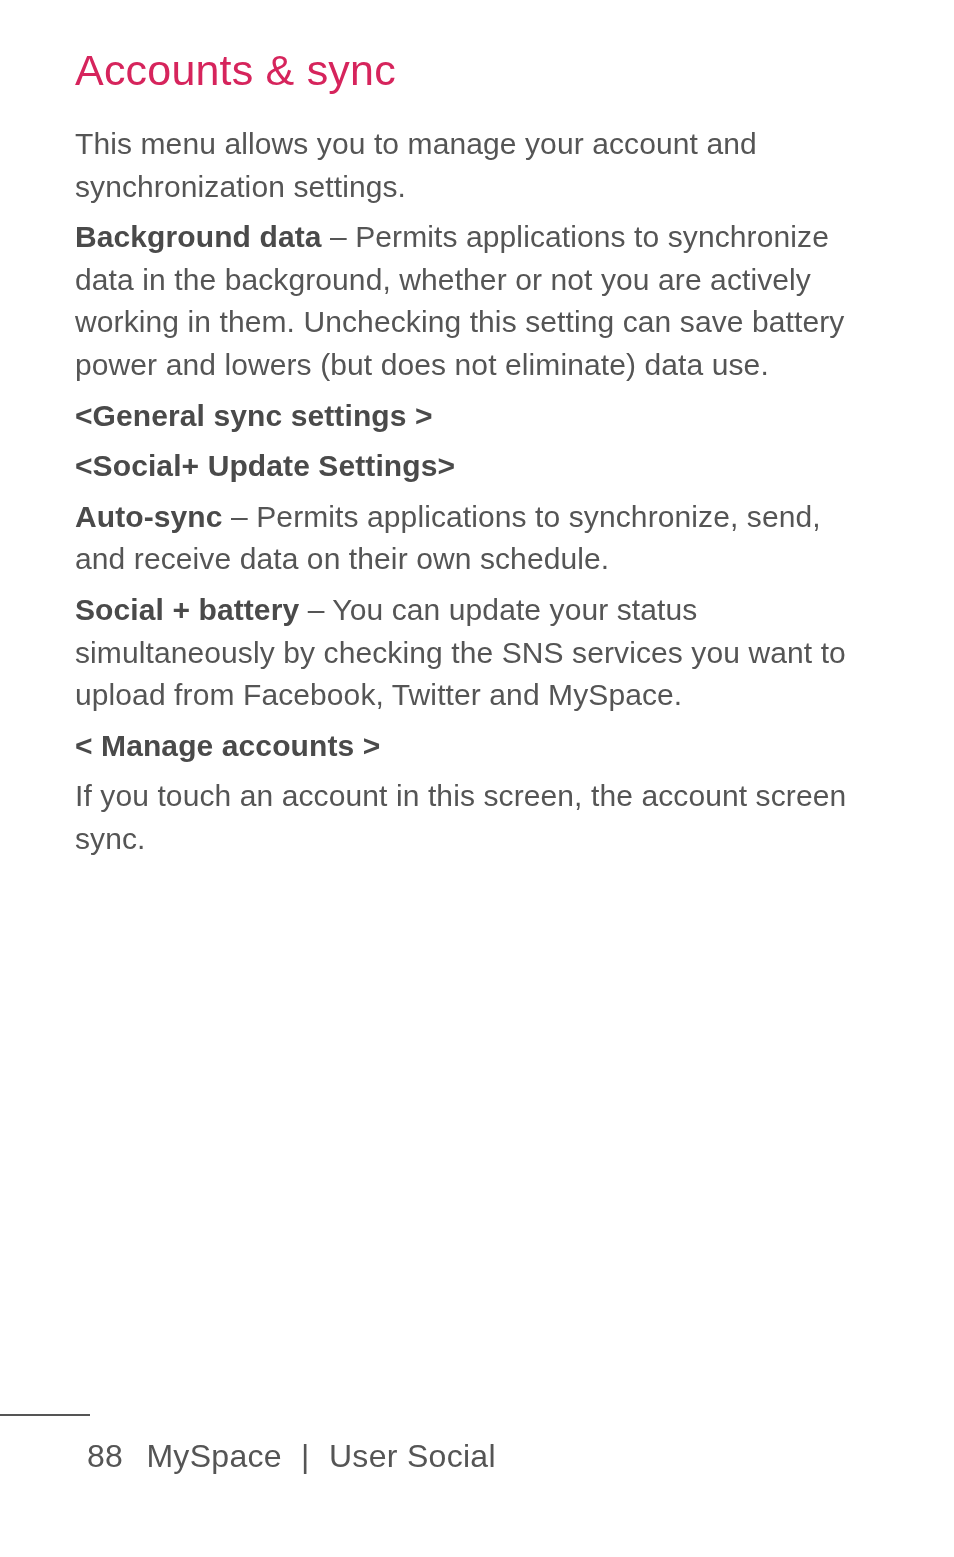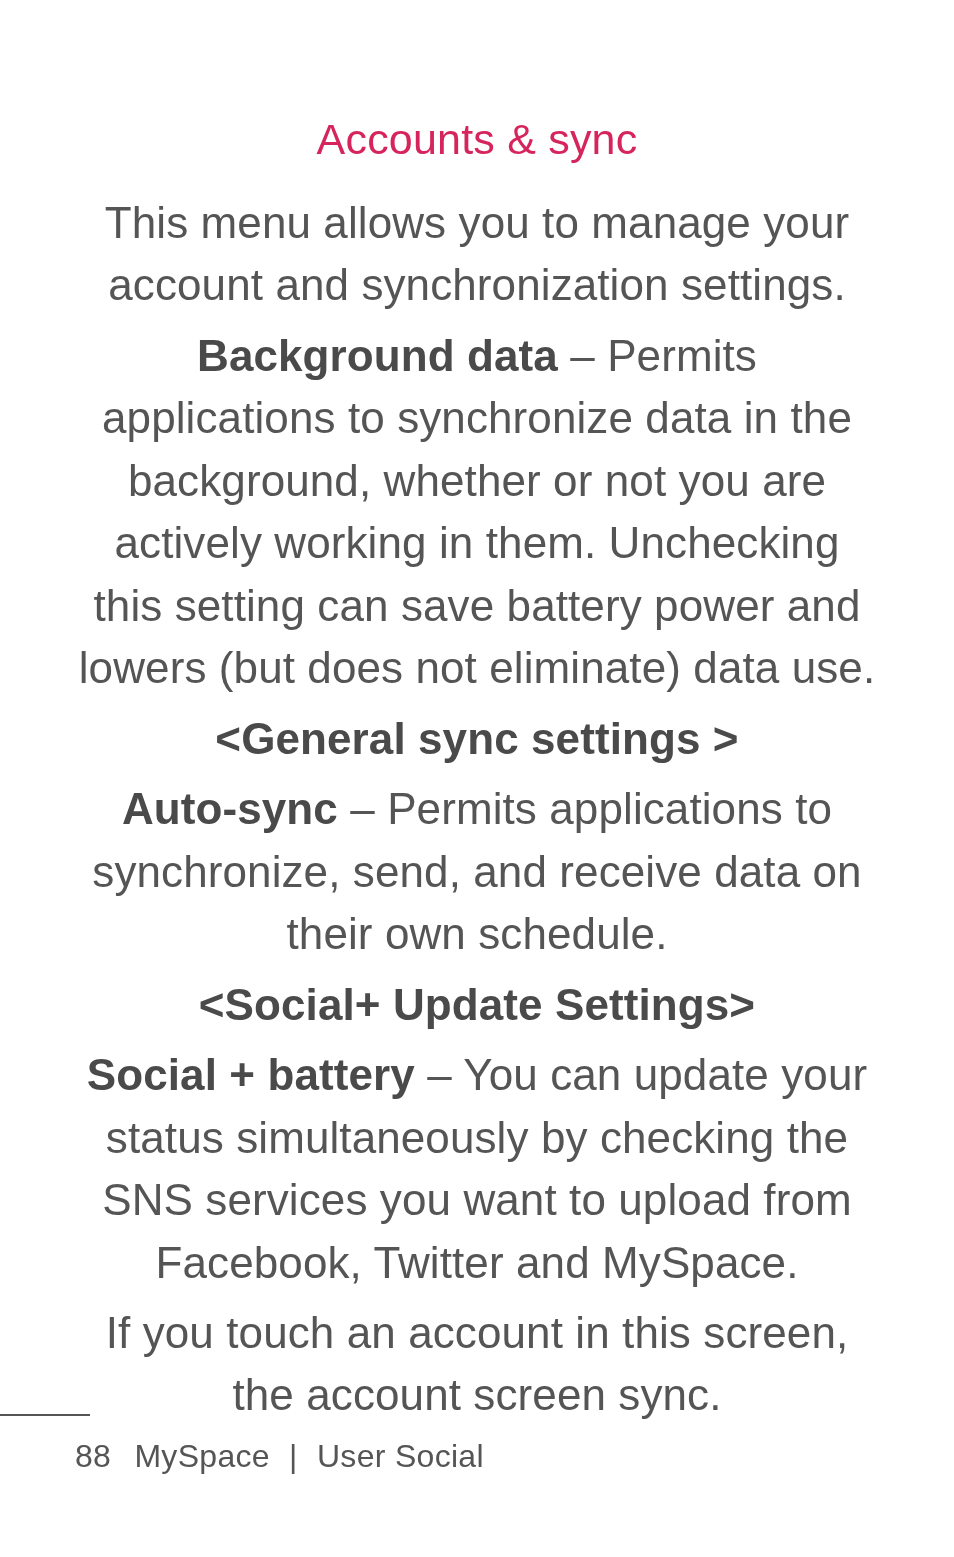--- a/index.html
+++ b/index.html
@@ -9,32 +9,31 @@
     }
     html, body {
       width: 954px;
       height: 1557px;
       background: #ffffff;
       font-family: Arial, Helvetica, sans-serif;
       color: #555555;
       position: relative;
     }
     .page {
-      padding: 115px 75px 0 75px;
-      text-align: center;
+      padding: 46px 75px 0 75px;
     }
     .heading {
       font-size: 43px;
       font-weight: 400;
       color: #d6245c;
       margin-bottom: 28px;
       letter-spacing: 0.2px;
     }
     .para {
-      font-size: 44px;
+      font-size: 30px;
       line-height: 1.42;
       color: #555555;
       margin-bottom: 8px;
       letter-spacing: 0.1px;
     }
     .bold {
       font-weight: 700;
       color: #4a4a4a;
     }
     .footer {
@@ -52,43 +51,45 @@
       margin-left: -75px;
     }
     .footer-text {
       font-size: 32px;
       color: #555555;
       letter-spacing: 0.3px;
     }
     .footer-page {
       display: inline-block;
       margin-right: 14px;
+      margin-left: 12px;
     }
     .footer-sep {
       margin: 0 10px;
     }
   </style>
 </head>
 <body>
 
 <div class="page">
   <h1 class="heading">Accounts &amp; sync</h1>
 
   <p class="para">This menu allows you to manage your account and synchronization settings.</p>
 
   <p class="para"><span class="bold">Background data</span><span> – Permits applications to synchronize data in the background, whether or not you are actively working in them. Unchecking this setting can save battery power and lowers (but does not eliminate) data use.</span></p>
 
   <p class="para"><span class="bold">&lt;General sync settings &gt;</span></p>
 
+  <p class="para"><span class="bold">&lt;Social+ Update Settings&gt;</span></p>
+
   <p class="para"><span class="bold">Auto-sync</span><span> – Permits applications to synchronize, send, and receive data on their own schedule.</span></p>
-
-  <p class="para"><span class="bold">&lt;Social+ Update Settings&gt;</span></p>
 
   <p class="para"><span class="bold">Social + battery</span><span> – You can update your status simultaneously by checking the SNS services you want to upload from Facebook, Twitter and MySpace.</span></p>
 
+  <p class="para"><span class="bold">&lt; Manage accounts &gt;</span></p>
 
 
   <p class="para">If you touch an account in this screen, the account screen sync.</p>
 </div>
 
 <div class="footer">
   <hr class="footer-rule">
   <div class="footer-text">
     <span class="footer-page">88</span>
     <span>MySpace</span>

